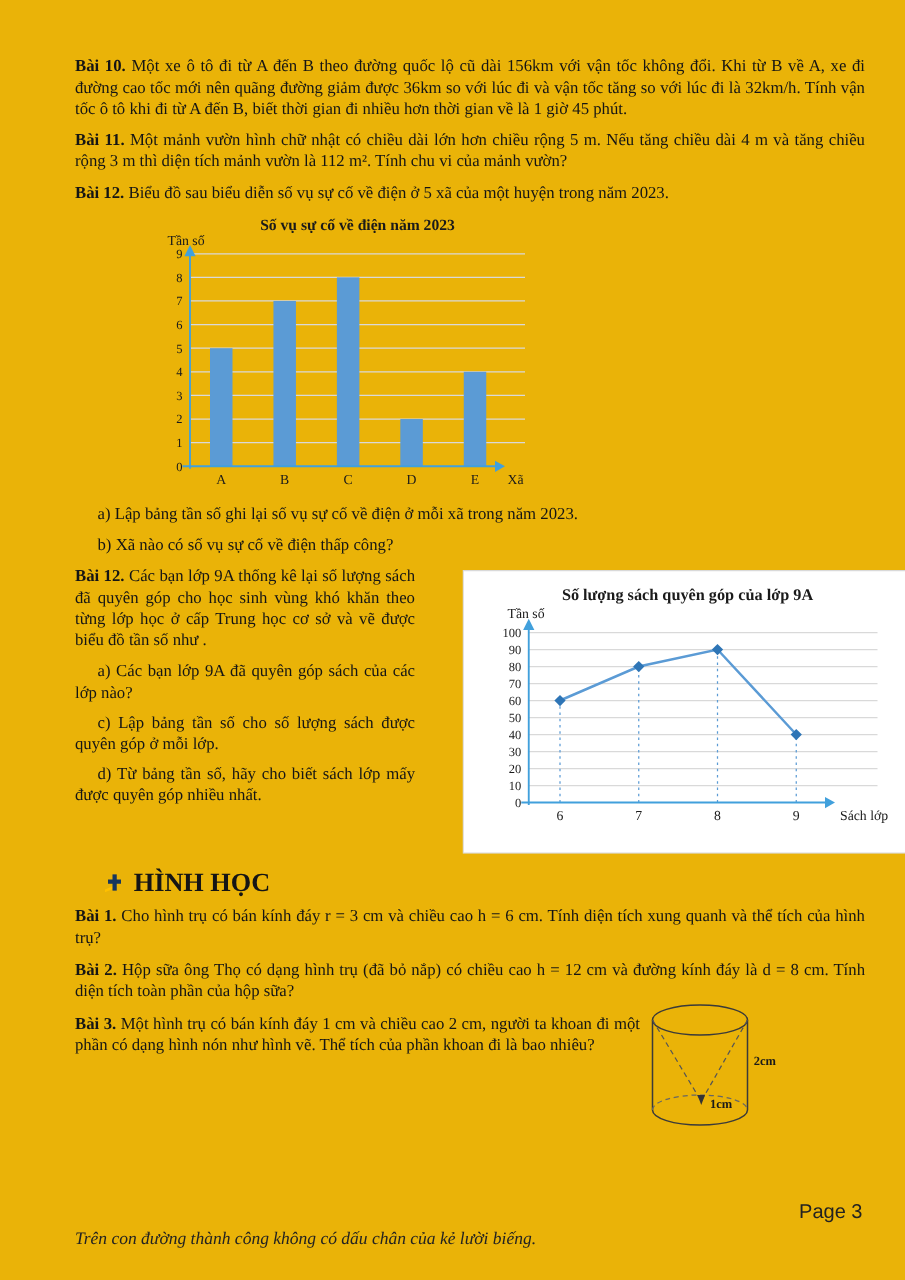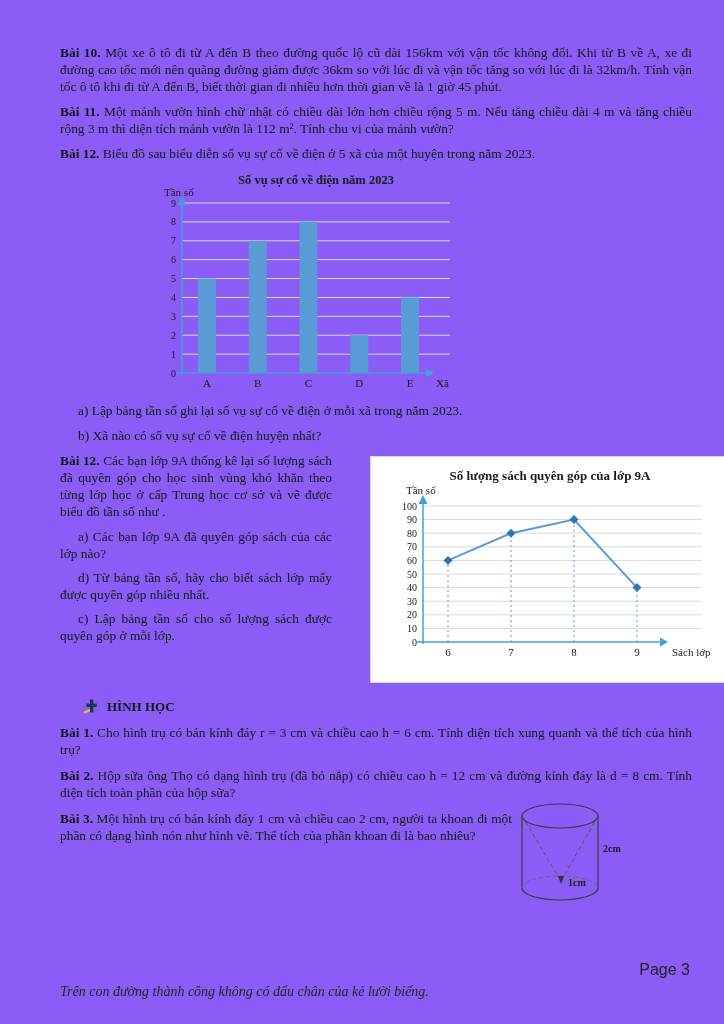--- a/index.html
+++ b/index.html
@@ -1,29 +1,29 @@
 <!DOCTYPE html>
 <html><head>
 <meta charset="utf-8">
 <style>
   html,body{margin:0;padding:0;background:#ffffff;}
-  .page{position:relative;width:724px;height:1024px;background:#8b5cf6;overflow:hidden;
+  .page{position:relative;width:724px;height:1024px;background:#eab308;overflow:hidden;
         font-family:"Liberation Serif",serif;font-size:13.4px;line-height:17px;color:#151515;}
   .content{position:absolute;left:60px;top:44px;width:632px;}
   .para{margin:0 0 8px 0;text-align:justify;}
   .plabel{font-weight:bold;}
   .item{margin:0 0 8px 0;text-indent:18px;text-align:justify;}
-  .chart1-wrap{width:300px;height:222px;margin:2px 0 10px 102px;}
+  .chart1-wrap{width:300px;height:222px;margin:2px 0 10px 72px;}
   .twocol{display:flex;gap:6px;align-items:flex-start;}
   .leftcol{flex:0 0 272px;width:272px;}
   .leftcol .item{margin-bottom:7px;}
   .rightcol{flex:1;display:flex;justify-content:flex-end;}
   .chart2-box{width:360px;height:238px;margin-top:4px;margin-left:32px;}
   .section-head{display:flex;align-items:center;gap:8px;margin:4px 0 9px 24px;
-                font-weight:bold;font-size:13px;}
+                font-weight:bold;font-size:21px;}
   .geo-para{margin:0 0 9px 0;text-align:justify;}
   .b3wrap::after{content:"";display:block;clear:both;}
   .figure{float:right;width:118px;margin:-8px 56px 0 6px;}
   .footer-page{position:absolute;right:34px;top:961px;font-family:"Liberation Sans",sans-serif;
                font-size:16px;color:#222;}
   .footer-quote{position:absolute;left:60px;top:983px;font-style:italic;font-size:14px;color:#222;}
   svg text{user-select:none;}
 </style>
 </head>
 <body>
@@ -70,28 +70,28 @@
           <rect x="239" y="127.44444444444444" width="18" height="75.55555555555556" fill="#5B9BD5"></rect>
           <text x="248" y="217" font-size="11" text-anchor="middle" font-family="'Liberation Serif',serif" fill="#1a1a1a" font-weight="normal">E</text>
           <line x1="14" y1="203" x2="264" y2="203" stroke="#41A0DC" stroke-width="1.5"></line>
           <polygon points="264,198.5 264,207.5 272,203" fill="#41A0DC"></polygon>
           <line x1="20" y1="205" x2="20" y2="33" stroke="#41A0DC" stroke-width="1.5"></line>
           <polygon points="15.5,35 24.5,35 20,26" fill="#41A0DC"></polygon>
           <text x="274" y="217" font-size="11" text-anchor="start" font-family="'Liberation Serif',serif" fill="#1a1a1a" font-weight="normal">Xã</text>
         </svg></div>
 
     <p class="item">a) Lập bảng tần số ghi lại số vụ sự cố về điện ở mỗi xã trong năm 2023.</p>
-    <p class="item">b) Xã nào có số vụ sự cố về điện huyện nhất?</p>
+    <p class="item">b) Xã nào có số vụ sự cố về điện thấp công?</p>
 
     <div class="twocol">
       <div class="leftcol">
         <p class="para"><b class="plabel">Bài 12.</b> <span>Các bạn lớp 9A thống kê lại số lượng sách đã quyên góp cho học sinh vùng khó khăn theo từng lớp học ở cấp Trung học cơ sở và vẽ được biểu đồ tần số như .</span></p>
         <p class="item">a) Các bạn lớp 9A đã quyên góp sách của các lớp nào?</p>
+        <p class="item">c) Lập bảng tần số cho số lượng sách được quyên góp ở mỗi lớp.</p>
         <p class="item">d) Từ bảng tần số, hãy cho biết sách lớp mấy được quyên góp nhiều nhất.</p>
-        <p class="item">c) Lập bảng tần số cho số lượng sách được quyên góp ở mỗi lớp.</p>
       </div>
       <div class="rightcol">
         <div class="chart2-box" id="chart2"><svg width="360" height="227" viewBox="0 0 360 227">
               <rect x="0.5" y="0.5" width="359" height="226" fill="#ffffff" stroke="#D9D9D9"></rect>
               <text x="180" y="24" font-size="13" text-anchor="middle" font-family="'Liberation Serif',serif" fill="#1a1a1a" font-weight="bold">Số lượng sách quyên góp của lớp 9A</text>
               <text x="36" y="38" font-size="11" text-anchor="start" font-family="'Liberation Serif',serif" fill="#1a1a1a" font-weight="normal">Tần số</text>
               <line x1="53" y1="172.4" x2="332" y2="172.4" stroke="#D9D9D9" stroke-width="1"></line>
               <line x1="53" y1="158.8" x2="332" y2="158.8" stroke="#D9D9D9" stroke-width="1"></line>
               <line x1="53" y1="145.2" x2="332" y2="145.2" stroke="#D9D9D9" stroke-width="1"></line>
               <line x1="53" y1="131.6" x2="332" y2="131.6" stroke="#D9D9D9" stroke-width="1"></line>

